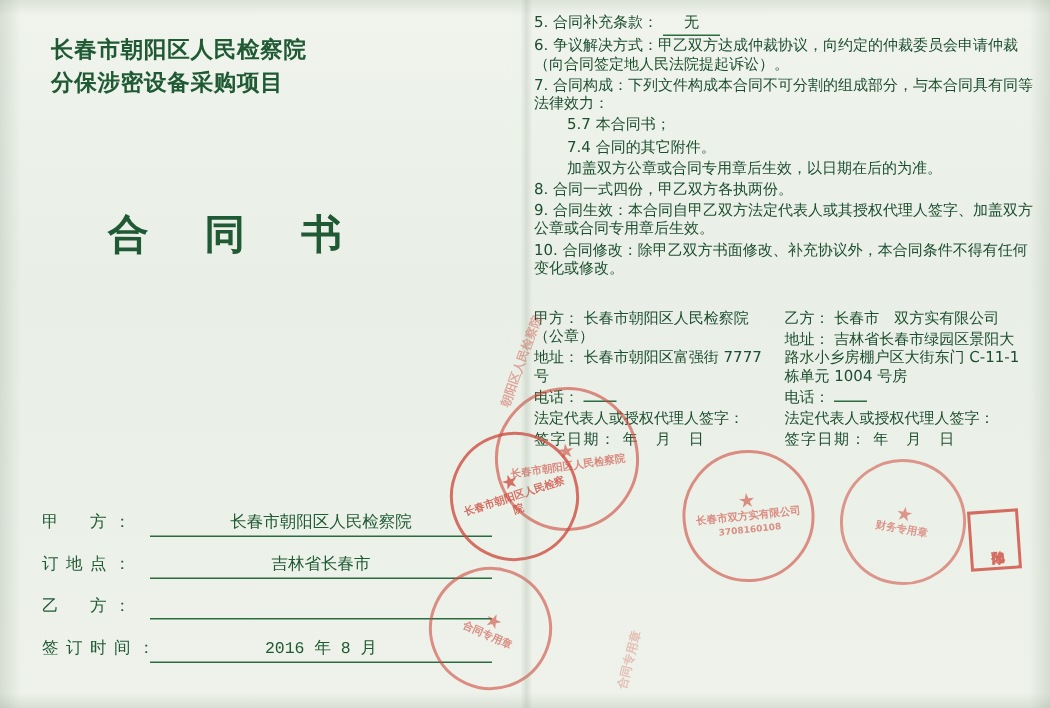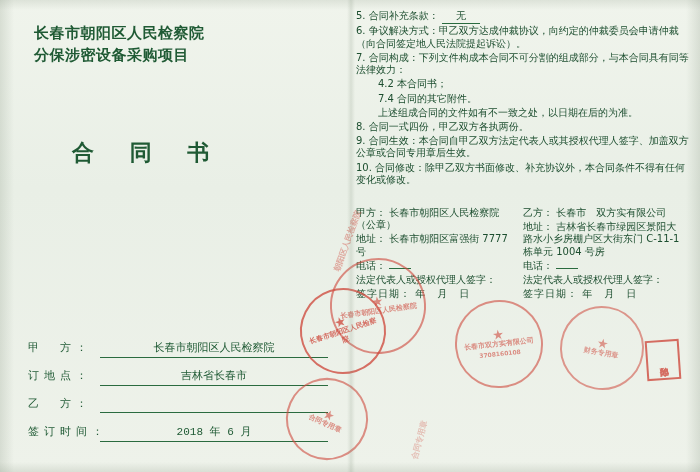--- a/index.html
+++ b/index.html
@@ -67,21 +67,21 @@
     font-weight: bold;
     line-height: 22px;
     letter-spacing: 0.5px;
   }
   .cover-title div { white-space: nowrap; }
   .cover-big {
     position: absolute;
     left: 72px;
     top: 138px;
     color: #1f5a34;
-    font-size: 22px;
+    font-size: 27px;
     font-weight: bold;
     letter-spacing: 14px;
   }
   .cover-fields {
     position: absolute;
     left: 28px;
     top: 340px;
     width: 300px;
     color: #1f5a34;
     font-size: 11px;
@@ -228,21 +228,21 @@
       <div class="cf-row">
         <span class="cf-label">订地点：</span>
         <span class="cf-val">吉林省长春市</span>
       </div>
       <div class="cf-row">
         <span class="cf-label">乙　方：</span>
         <span class="cf-val"></span>
       </div>
       <div class="cf-row">
         <span class="cf-label">签订时间：</span>
-        <span class="cf-val">2018 年 6 月</span>
+        <span class="cf-val">2016 年 8 月</span>
       </div>
     </div>
   </div>
 
   <div id="right-page">
 
     <p>
       <span>5.</span>
       <span>合同补充条款：</span>
       <span class="ul-blank">无</span>
@@ -252,29 +252,29 @@
       <span>6.</span>
       <span>争议解决方式：甲乙双方达成仲裁协议，向约定的仲裁委员会申请仲裁（向合同签定地人民法院提起诉讼）。</span>
     </p>
 
     <p>
       <span>7.</span>
       <span>合同构成：下列文件构成本合同不可分割的组成部分，与本合同具有同等法律效力：</span>
     </p>
 
     <p class="indent2">
-      <span>4.2</span>
+      <span>5.7</span>
       <span>本合同书；</span>
     </p>
     <p class="indent2">
       <span>7.4</span>
       <span>合同的其它附件。</span>
     </p>
     <p class="indent2">
-      <span>上述组成合同的文件如有不一致之处，以日期在后的为准。</span>
+      <span>加盖双方公章或合同专用章后生效，以日期在后的为准。</span>
     </p>
 
     <p>
       <span>8.</span>
       <span>合同一式四份，甲乙双方各执两份。</span>
     </p>
     <p>
       <span>9.</span>
       <span>合同生效：本合同自甲乙双方法定代表人或其授权代理人签字、加盖双方公章或合同专用章后生效。</span>
     </p>

